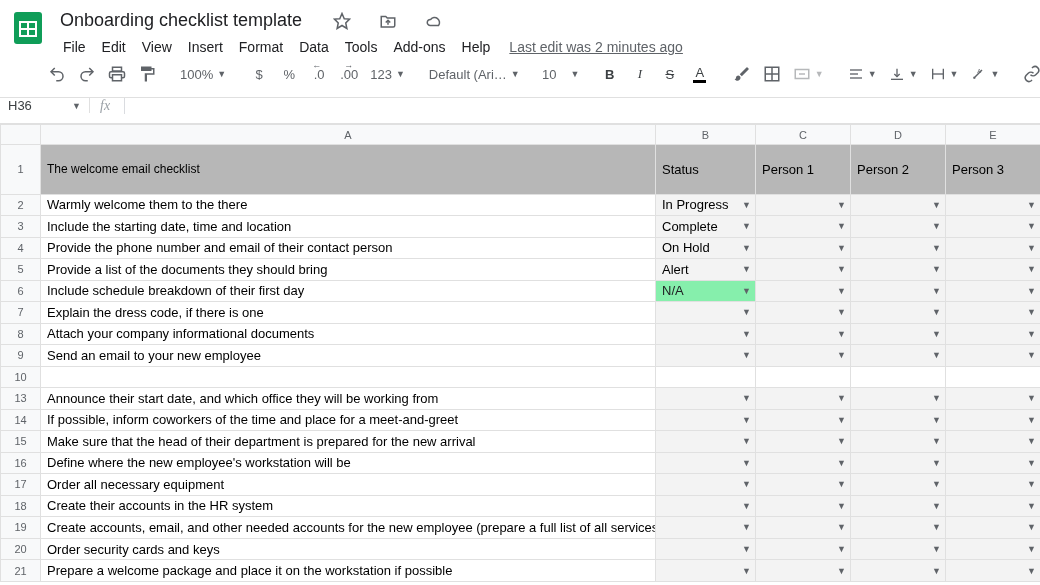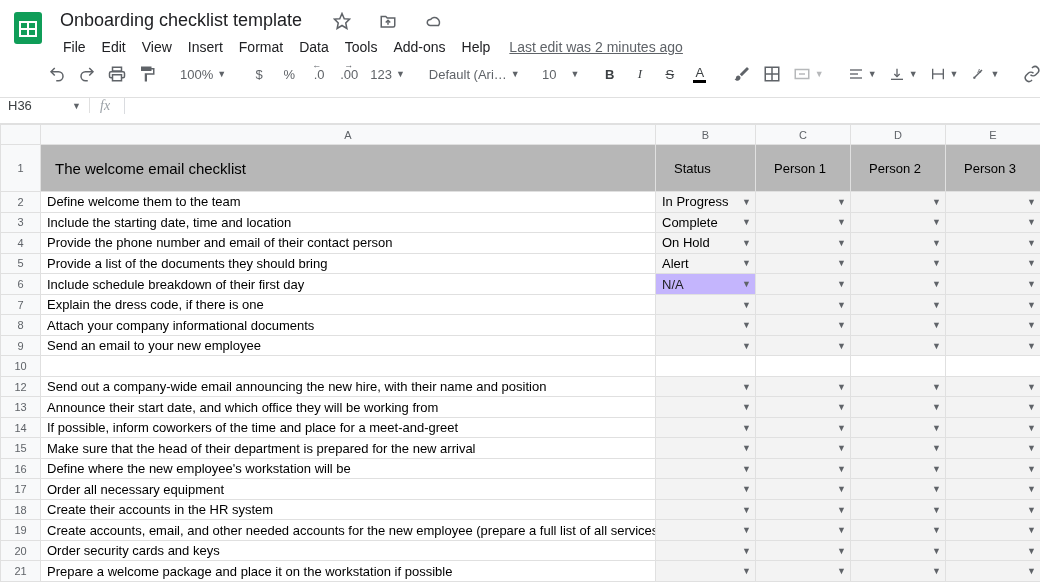--- a/index.html
+++ b/index.html
@@ -185,29 +185,28 @@
     font-size: 13px;
     color: #000;
     white-space: nowrap;
     overflow: hidden;
     text-overflow: clip;
   }
   .section-row td.content {
     background: #b7b7b7;
   }
   .section-title {
-    font-size: 15px;
+    font-size: 12px;
     color: #000;
-    padding: 3px 14px;
+    padding: 3px 6px;
   }
   .section-header {
     font-size: 13px;
     padding: 15px 6px;
     color: #000;
-    margin-left: 12px;
   }
   .status-cell {
     position: relative;
     padding: 2px 18px 2px 6px;
     font-size: 13px;
   }
   .dd-arrow {
     position: absolute;
     right: 4px;
     top: 50%;
@@ -440,21 +439,21 @@
           <td class="content">
             <div class="section-header">Person 2</div>
           </td>
           <td class="content">
             <div class="section-header">Person 3</div>
           </td>
         </tr>
         <tr>
           <td class="rowhdr">2</td>
           <td>
-            <div class="cell">Define welcome them to the team</div>
+            <div class="cell">Warmly welcome them to the there</div>
           </td>
           <td class="has-dd st-inprogress">
             <div class="status-cell">In Progress</div>
             <span class="dd-arrow">▼</span>
           </td>
           <td class="has-dd">
             <span class="dd-arrow">▼</span>
           </td>
           <td class="has-dd">
             <span class="dd-arrow">▼</span>
@@ -518,21 +517,21 @@
           </td>
           <td class="has-dd">
             <span class="dd-arrow">▼</span>
           </td>
         </tr>
         <tr>
           <td class="rowhdr">6</td>
           <td>
             <div class="cell">Include schedule breakdown of their first day</div>
           </td>
-          <td class="has-dd " style="background: #c4b5fd;">
+          <td class="has-dd " style="background: #86efac;">
             <div class="status-cell">N/A</div>
             <span class="dd-arrow">▼</span>
           </td>
           <td class="has-dd">
             <span class="dd-arrow">▼</span>
           </td>
           <td class="has-dd">
             <span class="dd-arrow">▼</span>
           </td>
           <td class="has-dd">
@@ -598,39 +597,20 @@
         </tr>
         <tr>
           <td class="rowhdr">10</td>
           <td></td>
           <td></td>
           <td></td>
           <td></td>
           <td></td>
         </tr>
         <tr>
-          <td class="rowhdr">12</td>
-          <td>
-            <div class="cell">Send out a company-wide email announcing the new hire, with their name and position</div>
-          </td>
-          <td class="has-dd " style="background: rgb(243, 243, 243);">
-            <div class="status-cell"></div>
-            <span class="dd-arrow">▼</span>
-          </td>
-          <td class="has-dd">
-            <span class="dd-arrow">▼</span>
-          </td>
-          <td class="has-dd">
-            <span class="dd-arrow">▼</span>
-          </td>
-          <td class="has-dd">
-            <span class="dd-arrow">▼</span>
-          </td>
-        </tr>
-        <tr>
           <td class="rowhdr">13</td>
           <td>
             <div class="cell">Announce their start date, and which office they will be working from</div>
           </td>
           <td class="has-dd " style="background: rgb(243, 243, 243);">
             <div class="status-cell"></div>
             <span class="dd-arrow">▼</span>
           </td>
           <td class="has-dd">
             <span class="dd-arrow">▼</span>

